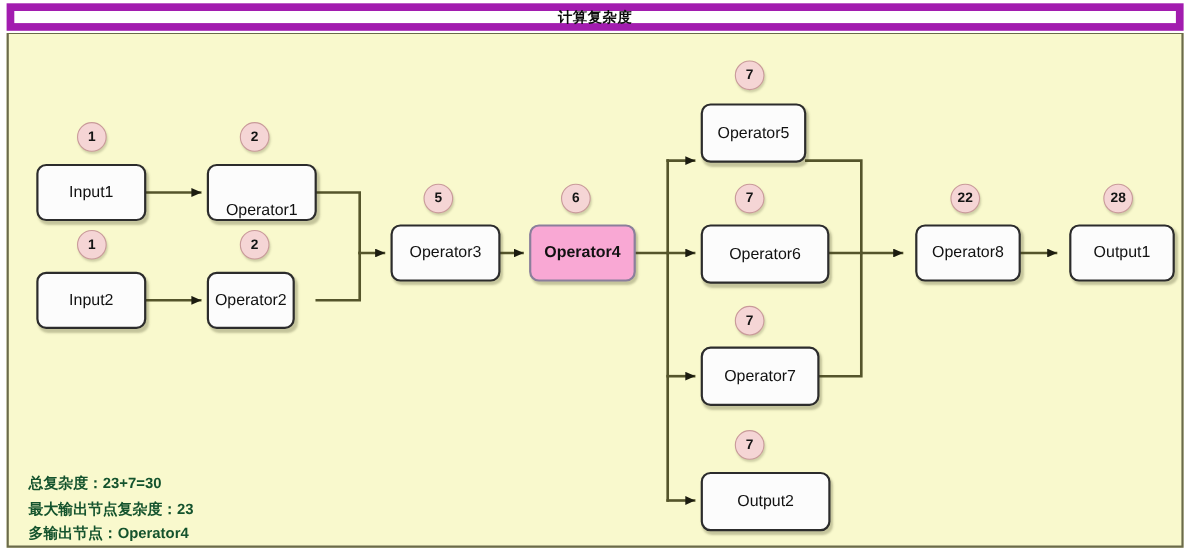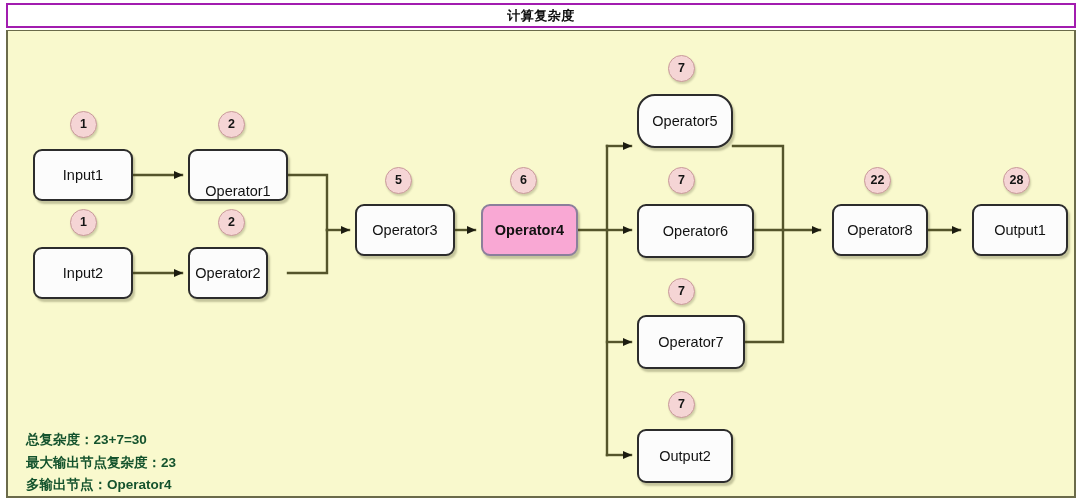--- a/index.html
+++ b/index.html
@@ -17,21 +17,21 @@
   }
   
   #header-bar {
     position: absolute;
     left: 6px;
     top: 3px;
     width: 1070px;
     height: 25px;
     box-sizing: border-box;
     background: #ffffff;
-    border: 2px solid #a21caf;
+    border: 7px solid #a21caf;
     display: flex;
     align-items: center;
     justify-content: center;
   }
   #header-title {
     font-size: 13px;
     font-weight: bold;
     color: #0d0d0d;
     letter-spacing: 0.5px;
   }
@@ -165,30 +165,30 @@
         </div>
         <div class="node" style="left: 180px; top: 216px; width: 80px; height: 52px;">
           <span class="node-label">Operator2</span>
         </div>
         <div class="node" style="left: 347px; top: 173px; width: 100px; height: 52px;">
           <span class="node-label">Operator3</span>
         </div>
         <div class="node highlight" style="left: 473px; top: 173px; width: 97px; height: 52px;">
           <span class="node-label">Operator4</span>
         </div>
-        <div class="node" style="left: 629px; top: 63px; width: 96px; height: 54px; border-radius: 18px;">
+        <div class="node" style="left: 629px; top: 63px; width: 96px; height: 54px;">
           <span class="node-label">Operator5</span>
         </div>
         <div class="node" style="left: 629px; top: 173px; width: 117px; height: 54px;">
           <span class="node-label">Operator6</span>
         </div>
         <div class="node" style="left: 629px; top: 284px; width: 108px; height: 54px;">
           <span class="node-label">Operator7</span>
         </div>
-        <div class="node" style="left: 629px; top: 398px; width: 96px; height: 54px;">
+        <div class="node" style="left: 629px; top: 398px; width: 118px; height: 54px;">
           <span class="node-label">Output2</span>
         </div>
         <div class="node" style="left: 824px; top: 173px; width: 96px; height: 52px;">
           <span class="node-label">Operator8</span>
         </div>
         <div class="node" style="left: 964px; top: 173px; width: 96px; height: 52px;">
           <span class="node-label">Output1</span>
         </div>
       </div>
     <div id="badge-layer">

